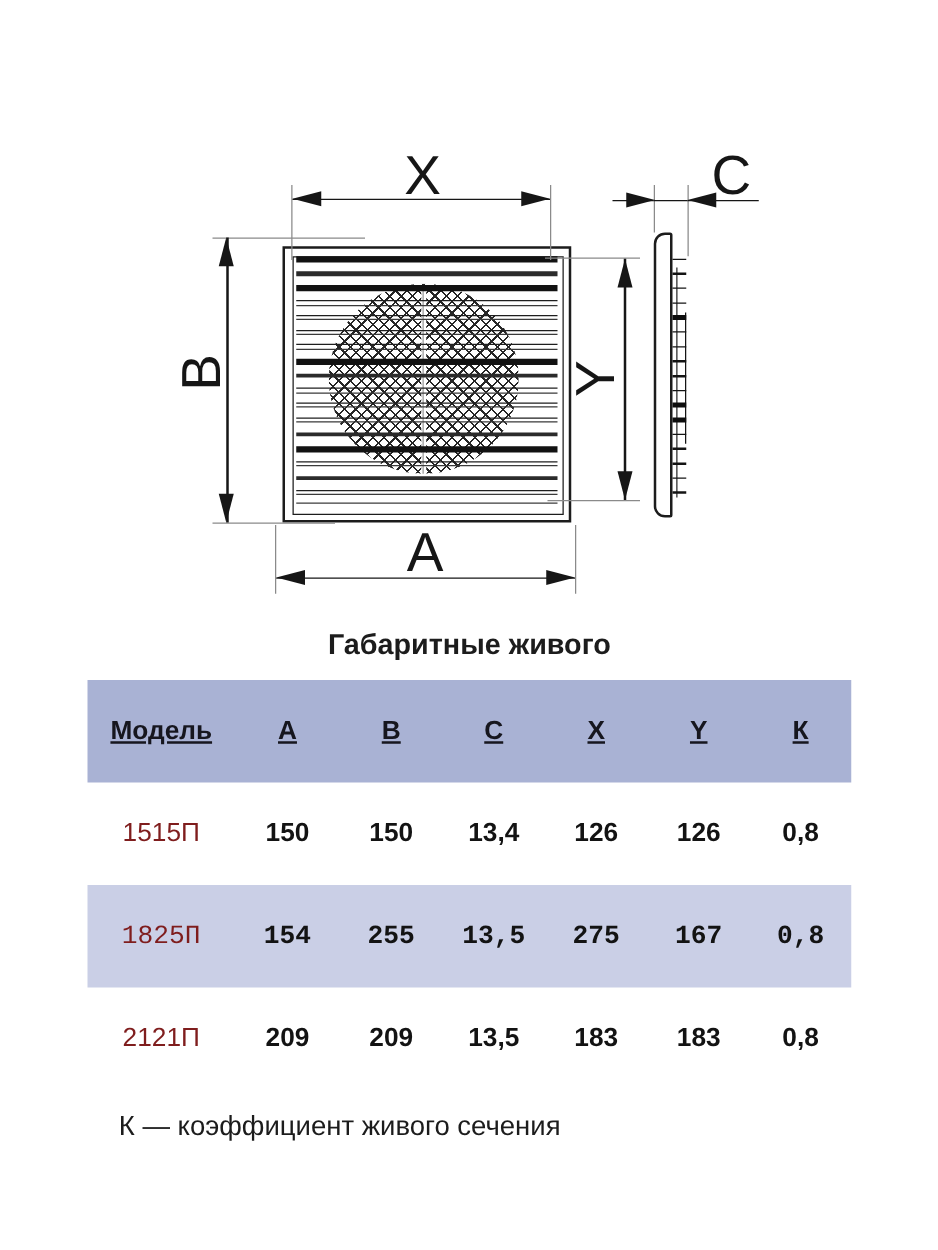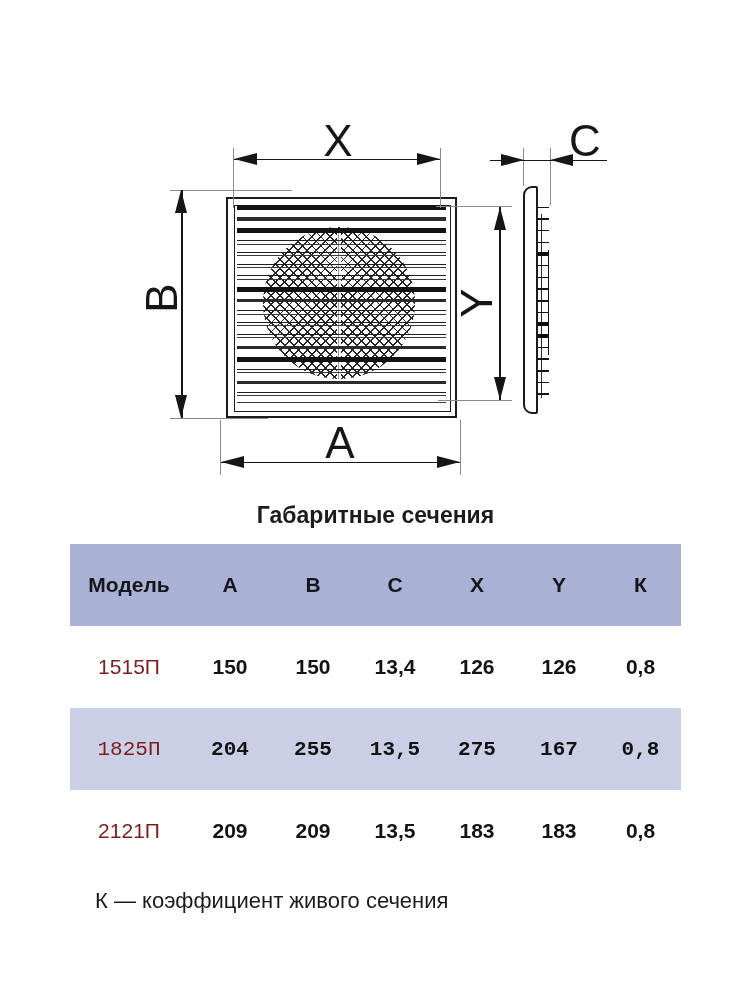--- a/index.html
+++ b/index.html
@@ -27,21 +27,21 @@
   .sidebody{position:absolute;box-sizing:border-box;border:2px solid #1c1c1c;
             border-radius:9px 2px 2px 9px;background:#fff;}
   
   .table-title{position:absolute;left:70px;top:502px;width:611px;text-align:center;
                font-size:23px;font-weight:700;color:#1c1c1c;}
   .trow{position:absolute;left:70px;width:611px;height:82px;display:flex;align-items:center;}
   .trow.thead{background:#a9b2d4;}
   .trow.alt{background:#cacfe6;font-family:Liberation Mono, monospace;}
   .c{display:block;text-align:center;font-size:21px;color:#131313;}
   .c0{width:118px;}.c1{width:84px;}.c2{width:82px;}.c3{width:82px;}.c4{width:82px;}.c5{width:82px;}.c6{width:81px;}
-  .hd{font-weight:700;color:#16161e;}
+  .hd{font-weight:700;color:#16161e;text-decoration:underline;}
   .val{font-weight:700;}
   .model{font-weight:400;color:#7f1d1d;}
   .footnote{position:absolute;left:95px;top:888px;font-size:22px;font-weight:400;color:#1c1c1c;}
 </style>
 </head>
 <body>
 
 <div class="canvas">
 
   <div class="abs" style="left:0;top:0;width:750px;height:500px;">
@@ -126,21 +126,21 @@
         <div style="position: absolute; left: 537.5px; width: 11.5px; top: 322.1px; height: 4px; background: rgb(13, 13, 13);"></div>
         <div style="position: absolute; left: 537.5px; width: 11.5px; top: 333.78px; height: 4px; background: rgb(13, 13, 13);"></div>
         <div style="position: absolute; left: 537.5px; width: 11.5px; top: 346.66px; height: 1.6px; background: rgb(20, 20, 20);"></div>
         <div style="position: absolute; left: 537.5px; width: 11.5px; top: 358.34px; height: 1.6px; background: rgb(20, 20, 20);"></div>
         <div style="position: absolute; left: 537.5px; width: 11.5px; top: 370.02px; height: 1.6px; background: rgb(20, 20, 20);"></div>
         <div style="position: absolute; left: 537.5px; width: 11.5px; top: 381.7px; height: 1.6px; background: rgb(20, 20, 20);"></div>
         <div style="position: absolute; left: 537.5px; width: 11.5px; top: 393.38px; height: 1.6px; background: rgb(20, 20, 20);"></div>
       </div>
   </div>
 
-  <div class="table-title">Габаритные сечения</div>
+  <div class="table-title">Габаритные живого</div>
 
   <div class="trow thead" style="top: 544px; background: rgb(169, 178, 212);">
     <span class="c c0 hd">Модель</span>
     <span class="c c1 hd">А</span>
     <span class="c c2 hd">В</span>
     <span class="c c3 hd">С</span>
     <span class="c c4 hd">Х</span>
     <span class="c c5 hd">Y</span>
     <span class="c c6 hd">К</span>
   </div>
@@ -150,21 +150,21 @@
     <span class="c c1 val">150</span>
     <span class="c c2 val">150</span>
     <span class="c c3 val">13,4</span>
     <span class="c c4 val">126</span>
     <span class="c c5 val">126</span>
     <span class="c c6 val">0,8</span>
   </div>
 
   <div class="trow alt" style="top: 708px; background: rgb(202, 207, 230);">
     <span class="c c0 model">1825П</span>
-    <span class="c c1 val">204</span>
+    <span class="c c1 val">154</span>
     <span class="c c2 val">255</span>
     <span class="c c3 val">13,5</span>
     <span class="c c4 val">275</span>
     <span class="c c5 val">167</span>
     <span class="c c6 val">0,8</span>
   </div>
 
   <div class="trow" style="top:790px;">
     <span class="c c0 model">2121П</span>
     <span class="c c1 val">209</span>

